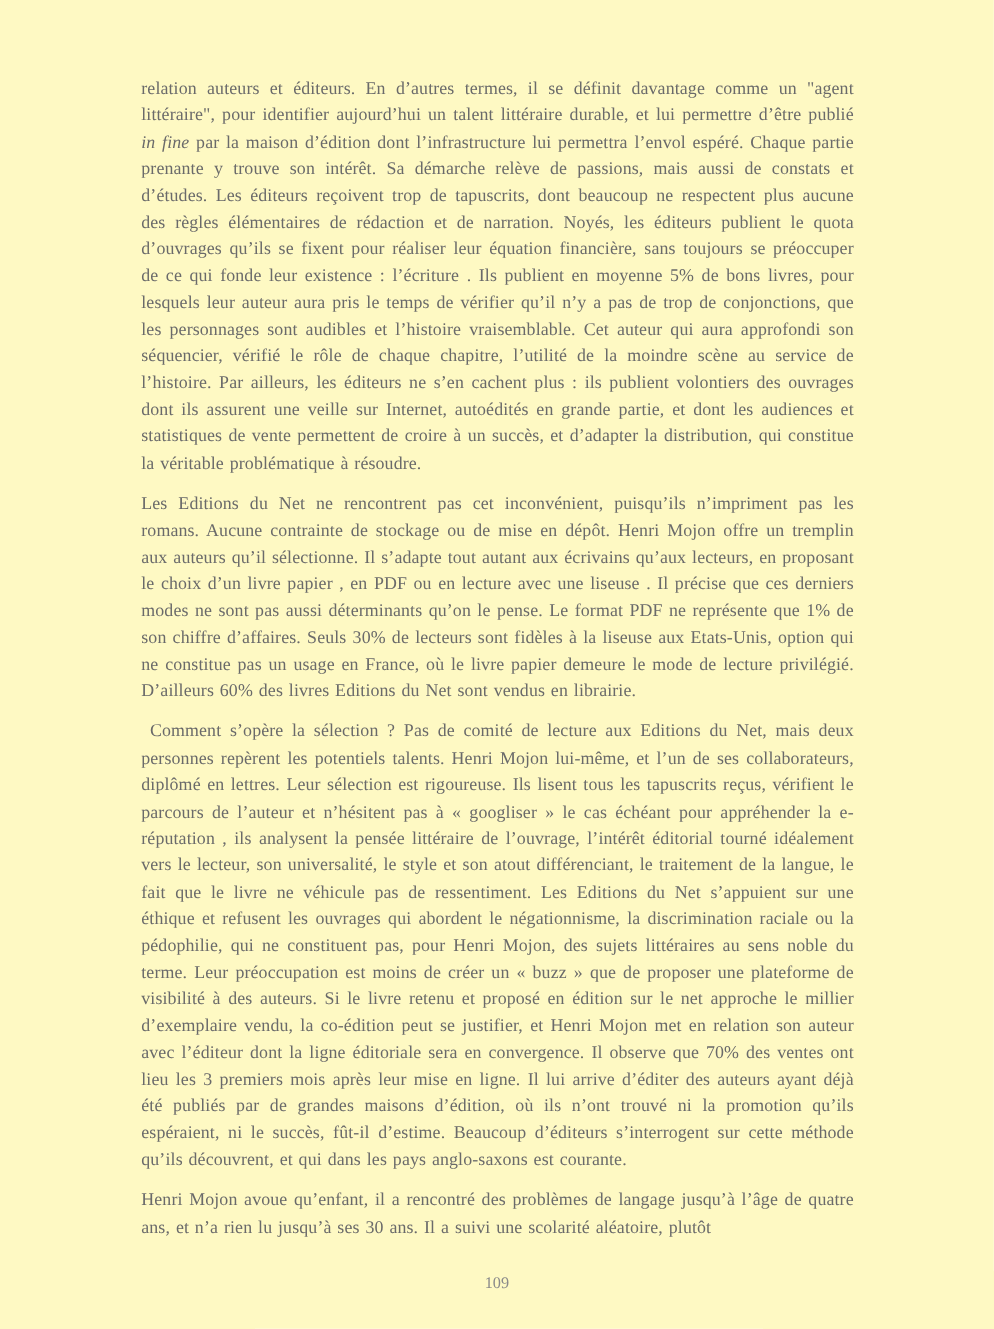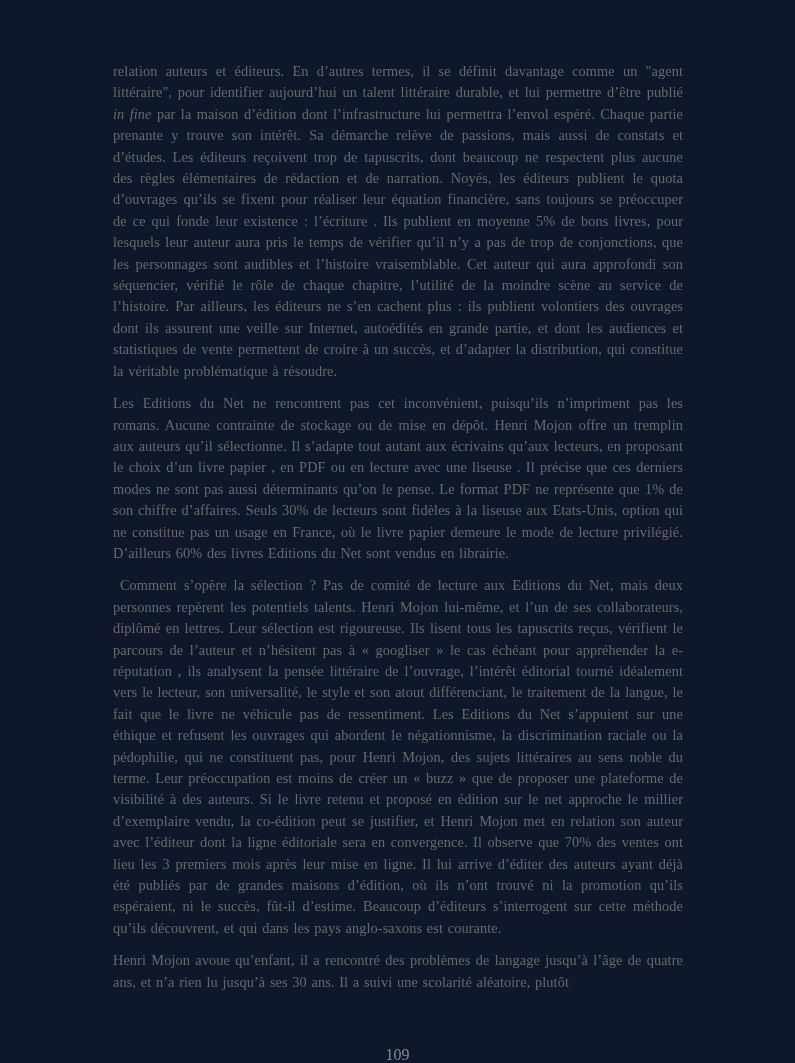--- a/index.html
+++ b/index.html
@@ -12,21 +12,21 @@
     background: #ffffff;
     position: relative;
     overflow: hidden;
   }
   .page {
     position: absolute;
     left: 0;
     top: 0;
     width: 795px;
     height: 1063px;
-    background: #0f172a;
+    background: #fef9c3;
   }
   .text-block {
     position: absolute;
     left: 113px;
     top: 61px;
     width: 570px;
     color: #6a6a6a;
     font-family: "Liberation Serif", "DejaVu Serif", serif;
     font-size: 14.3px;
     line-height: 21.4px;
@@ -41,25 +41,25 @@
   .para:last-child {
     margin-bottom: 0;
   }
   .para em {
     font-style: italic;
   }
   .page-number {
     position: absolute;
     left: 0;
     right: 0;
-    top: 1046px;
+    top: 1018px;
     text-align: center;
     color: #8a8a8a;
     font-family: "Liberation Serif", "DejaVu Serif", serif;
-    font-size: 16px;
+    font-size: 13px;
   }
 </style>
 </head>
 <body>
 
 <div class="page">
   <div class="text-block">
     <p class="para"><span>relation auteurs et éditeurs. En d’autres termes, il se définit davantage comme un "agent littéraire", pour identifier aujourd’hui un talent littéraire durable, et lui permettre d’être publié </span><em>in fine</em><span> par la maison d’édition dont l’infrastructure lui permettra l’envol espéré. Chaque partie prenante y trouve son intérêt. Sa démarche relève de passions, mais aussi de constats et d’études. Les éditeurs reçoivent trop de tapuscrits, dont beaucoup ne respectent plus aucune des règles élémentaires de rédaction et de narration. Noyés, les éditeurs publient le quota d’ouvrages qu’ils se fixent pour réaliser leur équation financière, sans toujours se préoccuper de ce qui fonde leur existence : l’écriture . Ils publient en moyenne 5% de bons livres, pour lesquels leur auteur aura pris le temps de vérifier qu’il n’y a pas de trop de conjonctions, que les personnages sont audibles et l’histoire vraisemblable. Cet auteur qui aura approfondi son séquencier, vérifié le rôle de chaque chapitre, l’utilité de la moindre scène au service de l’histoire. Par ailleurs, les éditeurs ne s’en cachent plus : ils publient volontiers des ouvrages dont ils assurent une veille sur Internet, autoédités en grande partie, et dont les audiences et statistiques de vente permettent de croire à un succès, et d’adapter la distribution, qui constitue la véritable problématique à résoudre.</span></p>
     <p class="para">Les Editions du Net ne rencontrent pas cet inconvénient, puisqu’ils n’impriment pas les romans. Aucune contrainte de stockage ou de mise en dépôt. Henri Mojon offre un tremplin aux auteurs qu’il sélectionne. Il s’adapte tout autant aux écrivains qu’aux lecteurs, en proposant le choix d’un livre papier , en PDF ou en lecture avec une liseuse . Il précise que ces derniers modes ne sont pas aussi déterminants qu’on le pense. Le format PDF ne représente que 1% de son chiffre d’affaires. Seuls 30% de lecteurs sont fidèles à la liseuse aux Etats-Unis, option qui ne constitue pas un usage en France, où le livre papier demeure le mode de lecture privilégié. D’ailleurs 60% des livres Editions du Net sont vendus en librairie.</p>
     <p class="para">&nbsp;Comment s’opère la sélection ? Pas de comité de lecture aux Editions du Net, mais deux personnes repèrent les potentiels talents. Henri Mojon lui-même, et l’un de ses collaborateurs, diplômé en lettres. Leur sélection est rigoureuse. Ils lisent tous les tapuscrits reçus, vérifient le parcours de l’auteur et n’hésitent pas à « googliser » le cas échéant pour appréhender la e-réputation , ils analysent la pensée littéraire de l’ouvrage, l’intérêt éditorial tourné idéalement vers le lecteur, son universalité, le style et son atout différenciant, le traitement de la langue, le fait que le livre ne véhicule pas de ressentiment. Les Editions du Net s’appuient sur une éthique et refusent les ouvrages qui abordent le négationnisme, la discrimination raciale ou la pédophilie, qui ne constituent pas, pour Henri Mojon, des sujets littéraires au sens noble du terme. Leur préoccupation est moins de créer un « buzz » que de proposer une plateforme de visibilité à des auteurs. Si le livre retenu et proposé en édition sur le net approche le millier d’exemplaire vendu, la co-édition peut se justifier, et Henri Mojon met en relation son auteur avec l’éditeur dont la ligne éditoriale sera en convergence. Il observe que 70% des ventes ont lieu les 3 premiers mois après leur mise en ligne. Il lui arrive d’éditer des auteurs ayant déjà été publiés par de grandes maisons d’édition, où ils n’ont trouvé ni la promotion qu’ils espéraient, ni le succès, fût-il d’estime. Beaucoup d’éditeurs s’interrogent sur cette méthode qu’ils découvrent, et qui dans les pays anglo-saxons est courante.</p>

